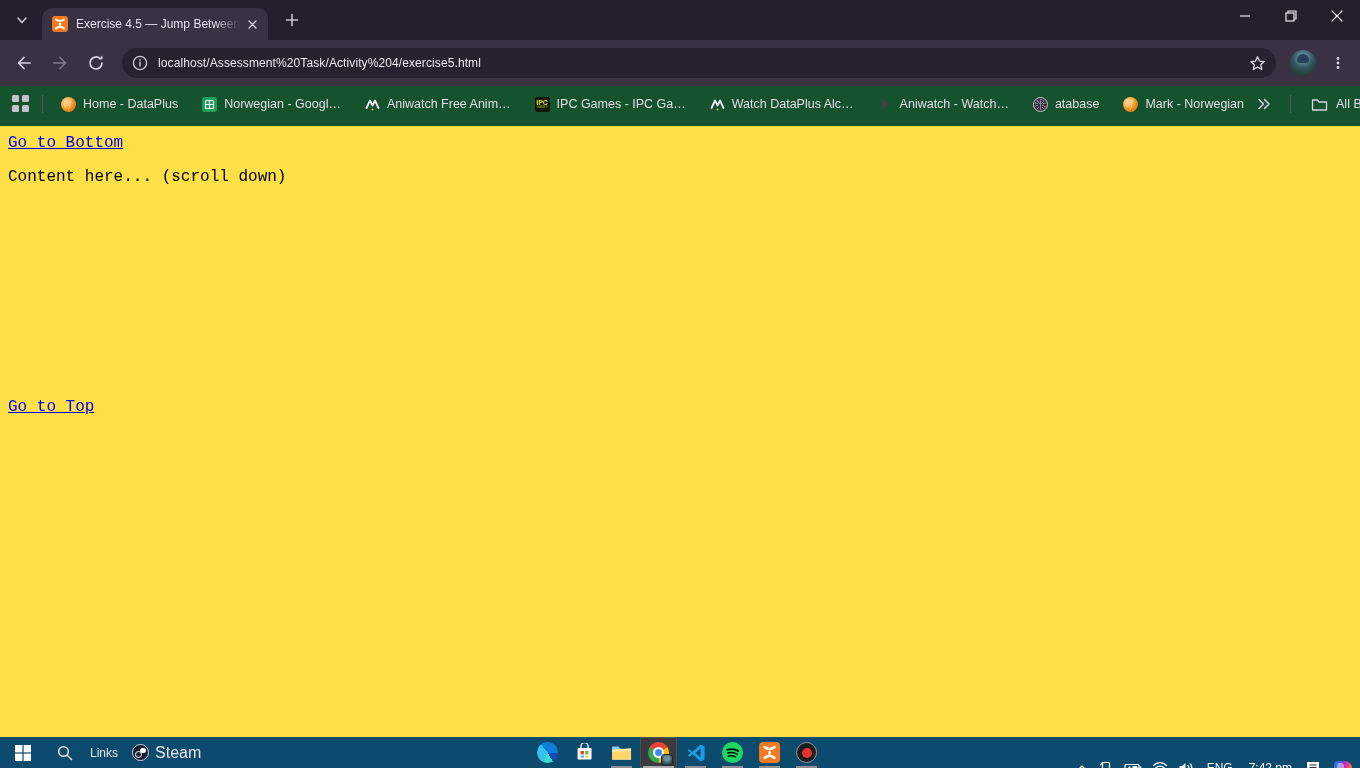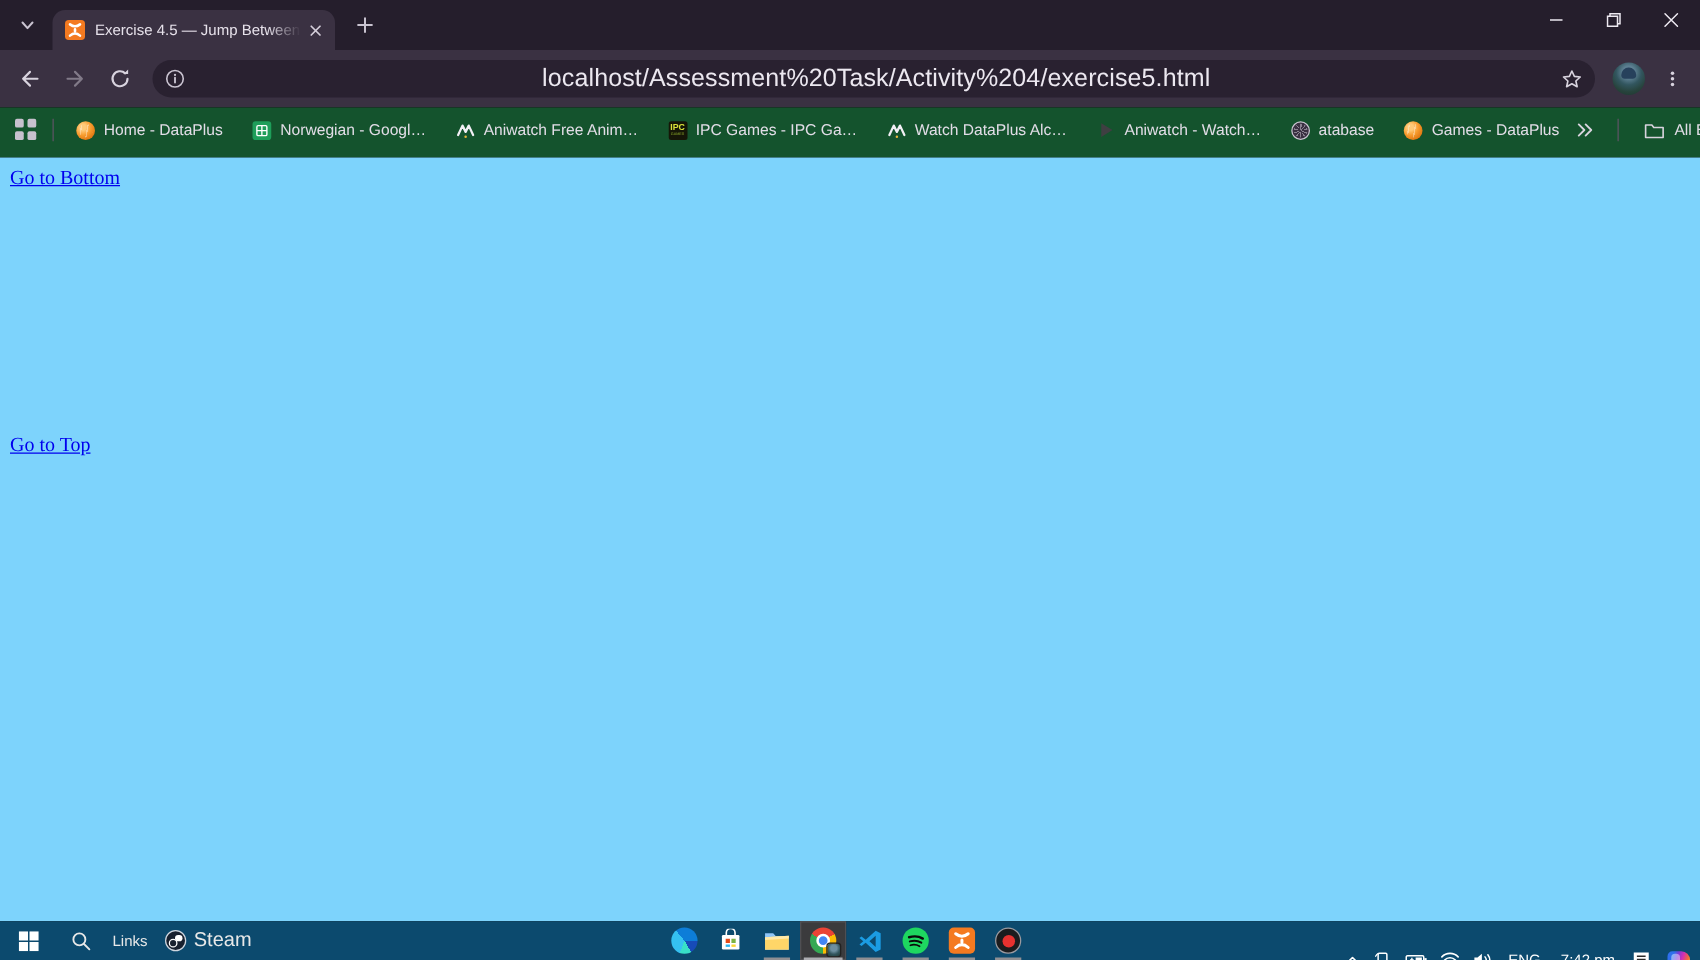--- a/index.html
+++ b/index.html
@@ -19,21 +19,21 @@
   .new-tab-btn { width:28px; height:28px; margin:0 0 6px 10px; display:flex; align-items:center; justify-content:center; border-radius:50%; cursor:pointer; }
   .win-controls { position:absolute; right:0; top:0; height:32px; display:flex; }
   .win-btn { width:46px; height:32px; display:flex; align-items:center; justify-content:center; cursor:pointer; }
 
   
   .toolbar { height:46px; background:#3A3142; display:flex; align-items:center; padding:0 8px 0 6px; flex:none; }
   .nav-btn { width:32px; height:32px; border-radius:50%; display:flex; align-items:center; justify-content:center; margin:0 2px; cursor:pointer; flex:none; }
   .nav-btn.dim svg { opacity:.45; }
   .omnibox { flex:1; height:30px; margin:0 6px 0 8px; background:#292130; border-radius:15px; display:flex; align-items:center; padding:0 6px 0 6px; min-width:0; }
   .site-info-btn { width:24px; height:24px; border-radius:50%; display:flex; align-items:center; justify-content:center; margin-right:6px; cursor:pointer; flex:none; }
-  .url-text { flex:1; font-size:20px; color:#ECE8F0; white-space:nowrap; overflow:hidden; letter-spacing:.1px;text-align:center; }
+  .url-text { flex:1; font-size:12px; color:#ECE8F0; white-space:nowrap; overflow:hidden; letter-spacing:.1px; }
   .star-btn { width:26px; height:26px; display:flex; align-items:center; justify-content:center; border-radius:50%; cursor:pointer; flex:none; }
   .avatar-btn { width:26px; height:26px; border-radius:50%; margin:0 8px; cursor:pointer; flex:none; position:relative; overflow:hidden;
      background:radial-gradient(circle at 50% 30%, #5d7f92 0 22%, #32565f 45%, #27433c 70%, #1d332e 100%); }
   .avatar-btn::after { content:""; position:absolute; left:7px; top:4px; width:12px; height:9px; border-radius:6px 6px 3px 3px; background:#27415c; }
   .menu-btn { width:28px; height:28px; display:flex; align-items:center; justify-content:center; border-radius:50%; cursor:pointer; flex:none; }
 
   
   .bookmarksbar { height:40px; background:#14532d; display:flex; align-items:center; padding:0 10px 4px 12px; flex:none; }
   .apps-grid { width:18px; height:18px; display:grid; grid-template-columns:7px 7px; grid-template-rows:7px 7px; gap:3px; cursor:pointer; flex:none; }
   .apps-grid span { background:#C7C1CE; border-radius:1.5px; }
@@ -49,21 +49,21 @@
   .ic-ipc { border-radius:2px; background:#151607; display:flex; flex-direction:column; align-items:center; justify-content:center; }
   .ic-ipc b { font-size:7px; line-height:7px; color:#D9E23A; letter-spacing:0; font-family:"Liberation Sans",sans-serif; }
   .ic-ipc i { font-style:normal; font-size:3px; line-height:3px; color:#8fae2a; }
   .ic-sphere { border-radius:50%; border:1.2px solid #CBC5D2; background:#3A3142; overflow:hidden; }
   .ic-sphere::after { content:""; position:absolute; inset:1px; border-radius:50%;
      background:repeating-conic-gradient(rgba(203,197,210,.55) 0 12deg, transparent 12deg 35deg); }
   .overflow-chevrons { margin-left:auto; width:28px; height:28px; display:flex; align-items:center; justify-content:center; border-radius:50%; cursor:pointer; flex:none; }
   .all-bookmarks { display:flex; align-items:center; gap:8px; padding:4px 8px; border-radius:6px; cursor:pointer; flex:none; }
 
   
-  .page { flex:1; background:#7dd3fc; padding:8px; font-family:Liberation Serif, serif; font-size:16px; color:#000; overflow:hidden; }
+  .page { flex:1; background:#fde047; padding:8px; font-family:Liberation Mono, monospace; font-size:16px; color:#000; overflow:hidden; }
   .page a { color:#0000EE; text-decoration:underline; cursor:pointer; }
   .page p { margin:16px 0; }
   .page-spacer { height:196px; }
 
   
   .taskbar { height:31px; background:#0c4a6e; display:flex; align-items:stretch; flex:none; position:relative; color:#fff; }
   .tb-btn { height:31px; display:flex; align-items:center; justify-content:center; cursor:pointer; position:relative; }
   .start-btn { width:46px; }
   .tb-search { width:38px; }
   .tb-links { display:flex; align-items:center; gap:4px; padding:0 6px; font-size:12px; color:#E8E8E8; cursor:pointer; }
@@ -242,39 +242,40 @@
           </svg>
       </span>
       <span class="bm-label">Aniwatch - Watch…</span>
     </div>
     <div class="bm">
       <span class="bm-ic ic-sphere"></span>
       <span class="bm-label">atabase</span>
     </div>
     <div class="bm">
       <span class="bm-ic ic-globe"></span>
-      <span class="bm-label">Games - DataPlus</span>
+      <span class="bm-label">Mark - Norwegian</span>
     </div>
 
     <div class="overflow-chevrons">
       <svg width="14" height="12" viewBox="0 0 14 12">
           <path d="M2 1.5 L6.5 6 L2 10.5 M7.5 1.5 L12 6 L7.5 10.5" fill="none" stroke="#D8D3DE" stroke-width="1.5" stroke-linecap="round" stroke-linejoin="round"></path>
         </svg>
     </div>
     <div class="bm-divider"></div>
     <div class="all-bookmarks">
       <svg width="17" height="15" viewBox="0 0 17 15">
           <path d="M1.5 3 h5 l1.5 2 h7.5 v8 h-14 z" fill="none" stroke="#D8D3DE" stroke-width="1.3" stroke-linejoin="round"></path>
         </svg>
       <span class="bm-label">All Bookmarks</span>
     </div>
   </div>
 
   <div class="page">
     <a href="#">Go to Bottom</a>
+    <p>Content here... (scroll down)</p>
     <div class="page-spacer"></div>
     <a href="#">Go to Top</a>
   </div>
 
   <div class="taskbar">
     <div class="tb-btn start-btn">
       <svg width="16" height="16" viewBox="0 0 16 16">
           <rect x="0" y="0" width="7.4" height="7.4" fill="#fff"></rect>
           <rect x="8.6" y="0" width="7.4" height="7.4" fill="#fff"></rect>
           <rect x="0" y="8.6" width="7.4" height="7.4" fill="#fff"></rect>

